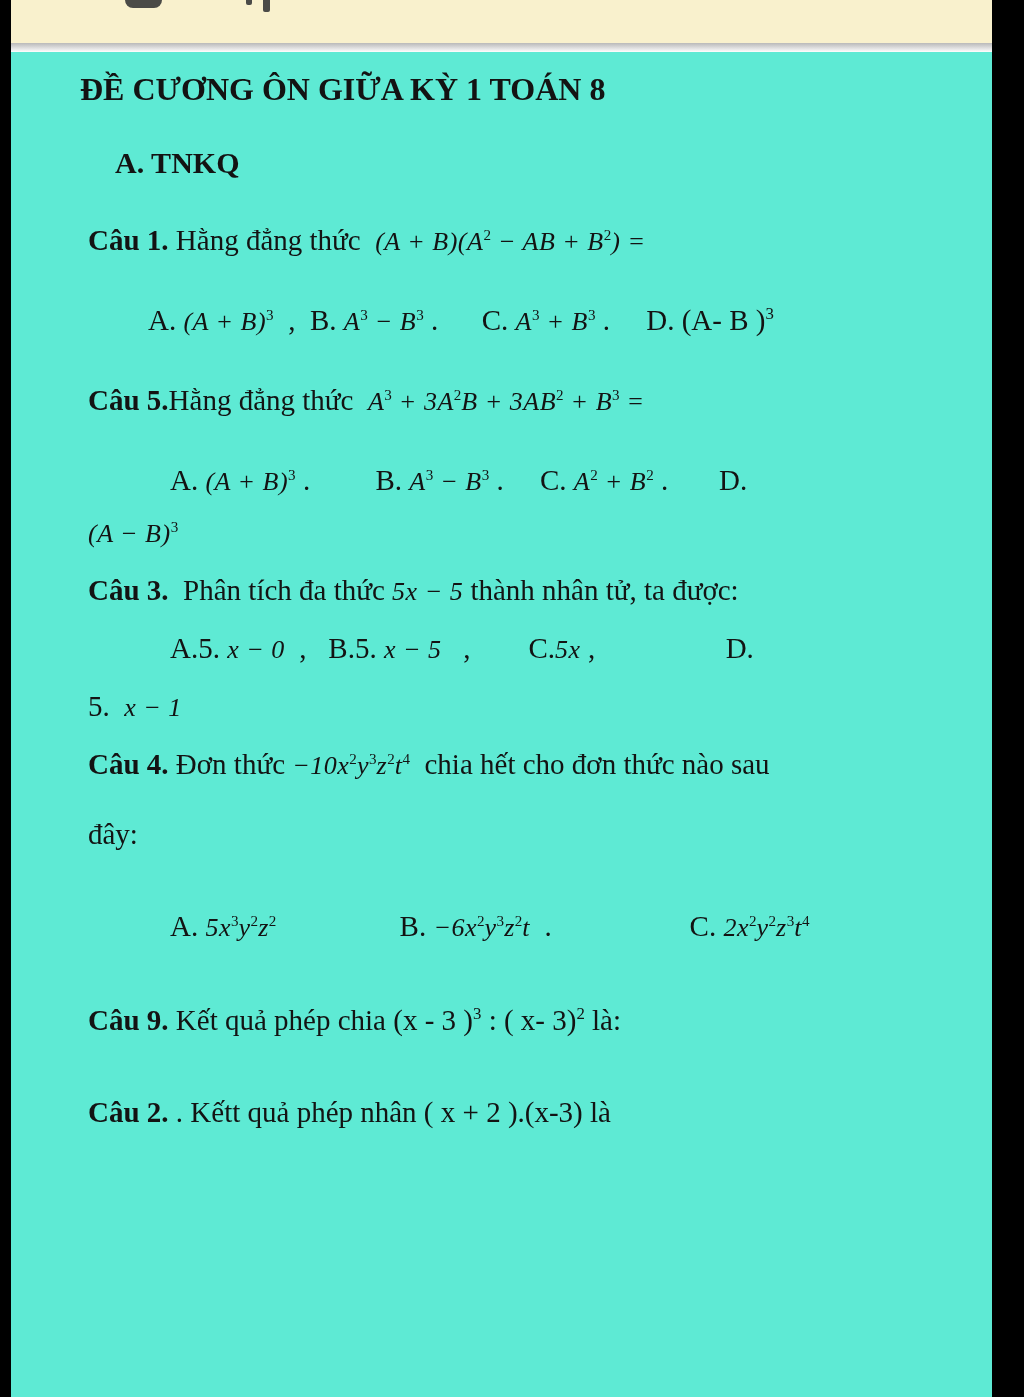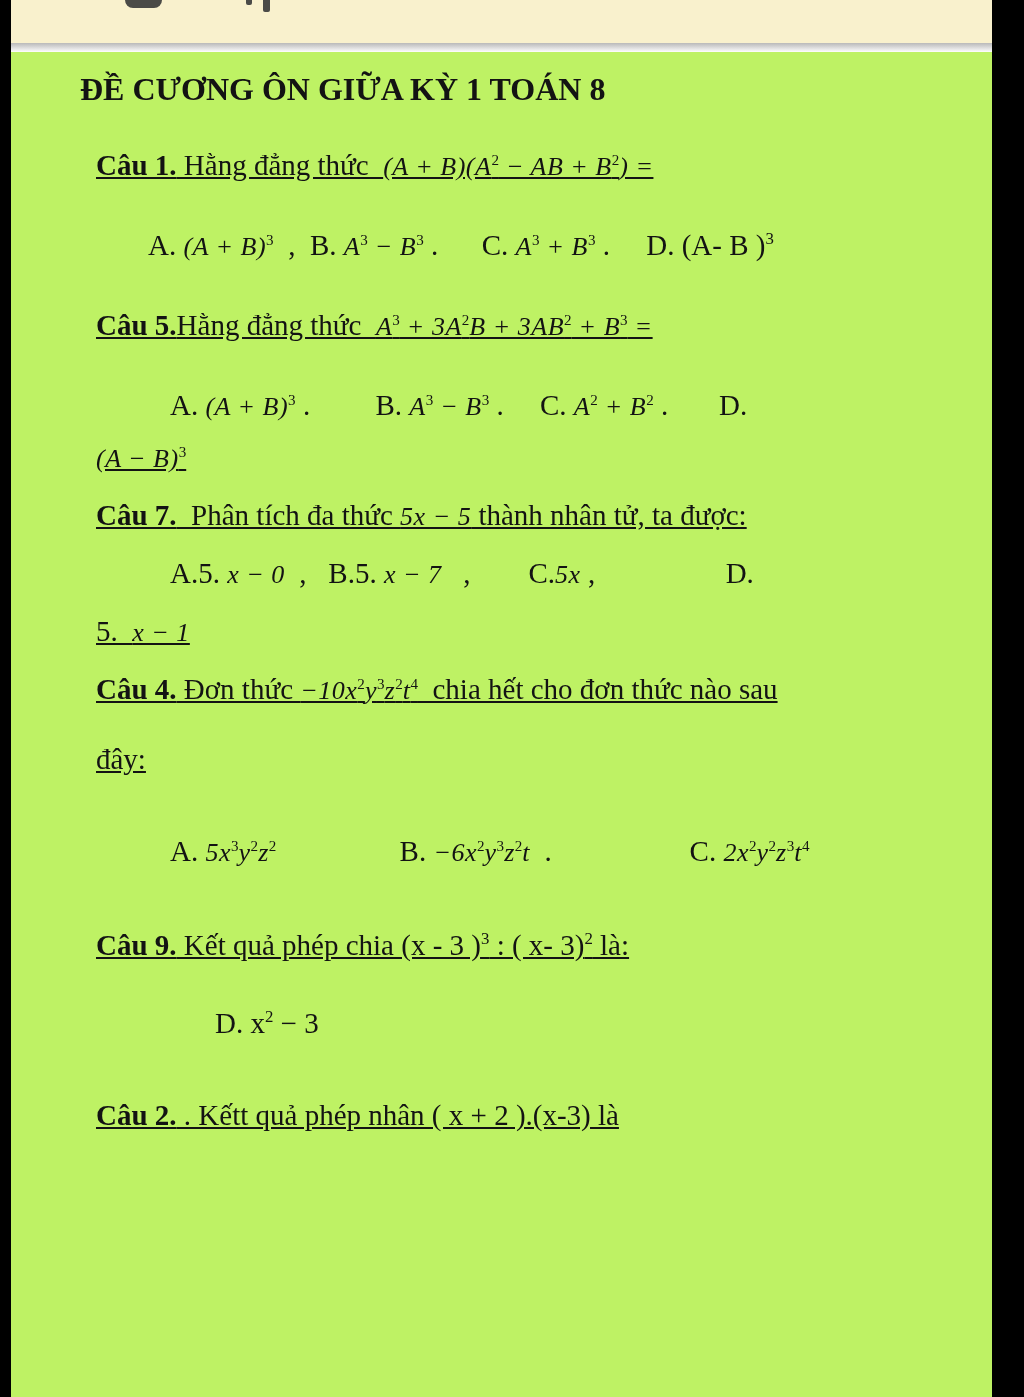--- a/index.html
+++ b/index.html
@@ -1,39 +1,39 @@
 <!DOCTYPE html>
 <html style="--band: #f9f1cd; --bar: #000000; --frag: #4b4b47; --shadow: #b9b9b9;"><head>
 <meta charset="utf-8">
 <style>
   html,body{margin:0;padding:0;background:#fff;}
   .screen{
     position:relative;width:1024px;height:1397px;overflow:hidden;
-    background:#bef264;color:#131313;
+    background:#5eead4;color:#131313;
     font-family:"Liberation Serif","DejaVu Serif",serif;
   }
   .bar{position:absolute;top:0;bottom:0;background:var(--bar,#000);z-index:6;}
   .bar-left{left:0;width:11px;}
   .bar-right{right:0;width:32px;}
   .band{position:absolute;top:0;left:0;right:0;height:43px;background:var(--band,#f9f1cd);z-index:1;}
   .band-shadow{position:absolute;top:43px;left:0;right:0;height:9px;
     background:linear-gradient(var(--shadow,#b9b9b9),#fefefe);z-index:1;}
   .frag{position:absolute;background:var(--frag,#4b4b47);z-index:2;}
   .frag-round{left:125px;top:0;width:37px;height:8px;border-radius:0 0 19px 19px;}
   .frag-dot{left:246px;top:0;width:6px;height:5px;border-radius:0 0 2px 2px;}
   .frag-stem{left:263px;top:0;width:7px;height:12px;border-radius:0 0 2px 2px;}
   .page{position:absolute;top:52px;left:11px;right:32px;bottom:0;
     padding:0 28px 0 69px;z-index:3;}
   h1.doc-title{font-size:32px;font-weight:700;margin:14px 0 0 0;line-height:46px;white-space:pre-wrap;}
   h2.section-heading{font-size:30px;font-weight:700;margin:27px 0 0 35px;line-height:48px;white-space:pre-wrap;}
   .line{font-size:29px;line-height:50px;min-height:50px;white-space:pre-wrap;}
   .seg-bold{font-weight:700;}
   .seg-math{font-style:italic;font-size:26px;letter-spacing:0.5px;}
   sup{font-size:0.58em;line-height:0;vertical-align:super;font-style:normal;letter-spacing:0;}
-  .ind-0{margin-left:16px;text-decoration:underline;}
+  .ind-0{margin-left:8px;}
   .ind-2{margin-left:68px;}
   .ind-3{margin-left:90px;}
   .ind-4{margin-left:103px;}
   .ind-5{margin-left:135px;}
   .sp-0{margin-top:0;}
   .sp-xs{margin-top:6px;}
   .sp-sm{margin-top:18px;}
   .sp-m{margin-top:28px;}
   .sp-l{margin-top:42px;}
 </style>
@@ -45,30 +45,30 @@
     <div class="frag frag-round"></div>
     <div class="frag frag-dot"></div>
     <div class="frag frag-stem"></div>
   </div>
   <div class="band-shadow"></div>
   <div class="bar bar-left"></div>
   <div class="bar bar-right"></div>
 
   <div class="page">
     <h1 class="doc-title">ĐỀ CƯƠNG ÔN GIỮA KỲ 1 TOÁN 8</h1>
+    <h2 class="section-heading">A. TNKQ</h2>
     <div id="questions">
         <div class="line sp-m ind-0"><span class="seg seg-bold">Câu 1.</span><span class="seg seg-text"> Hằng đẳng thức  </span><span class="seg seg-math">(A + B)(A<sup>2</sup> − AB + B<sup>2</sup>) =</span></div>
         <div class="line sp-m ind-2"><span class="seg seg-text">A. </span><span class="seg seg-math">(A + B)<sup>3</sup></span><span class="seg seg-text">  ,  B. </span><span class="seg seg-math">A<sup>3</sup> − B<sup>3</sup></span><span class="seg seg-text"> .      C. </span><span class="seg seg-math">A<sup>3</sup> + B<sup>3</sup></span><span class="seg seg-text"> .     D. (A- B )<sup>3</sup></span></div>
         <div class="line sp-m ind-0"><span class="seg seg-bold">Câu 5.</span><span class="seg seg-text">Hằng đẳng thức  </span><span class="seg seg-math">A<sup>3</sup> + 3A<sup>2</sup>B + 3AB<sup>2</sup> + B<sup>3</sup> =</span></div>
         <div class="line sp-m ind-3"><span class="seg seg-text">A. </span><span class="seg seg-math">(A + B)<sup>3</sup></span><span class="seg seg-text"> .         B. </span><span class="seg seg-math">A<sup>3</sup> − B<sup>3</sup></span><span class="seg seg-text"> .     C. </span><span class="seg seg-math">A<sup>2</sup> + B<sup>2</sup></span><span class="seg seg-text"> .       D.</span></div>
         <div class="line sp-0 ind-0"><span class="seg seg-math">(A − B)<sup>3</sup></span></div>
-        <div class="line sp-xs ind-0"><span class="seg seg-bold">Câu 7.</span><span class="seg seg-text">  Phân tích đa thức </span><span class="seg seg-math">5x − 5</span><span class="seg seg-text"> thành nhân tử, ta được:</span></div>
-        <div class="line sp-xs ind-3"><span class="seg seg-text">A.5. </span><span class="seg seg-math">x − 0</span><span class="seg seg-text">  ,   B.5. </span><span class="seg seg-math">x − 7</span><span class="seg seg-text">   ,        C.</span><span class="seg seg-math">5x</span><span class="seg seg-text"> ,                  D.</span></div>
+        <div class="line sp-xs ind-0"><span class="seg seg-bold">Câu 3.</span><span class="seg seg-text">  Phân tích đa thức </span><span class="seg seg-math">5x − 5</span><span class="seg seg-text"> thành nhân tử, ta được:</span></div>
+        <div class="line sp-xs ind-3"><span class="seg seg-text">A.5. </span><span class="seg seg-math">x − 0</span><span class="seg seg-text">  ,   B.5. </span><span class="seg seg-math">x − 5</span><span class="seg seg-text">   ,        C.</span><span class="seg seg-math">5x</span><span class="seg seg-text"> ,                  D.</span></div>
         <div class="line sp-xs ind-0"><span class="seg seg-text">5.  </span><span class="seg seg-math">x − 1</span></div>
         <div class="line sp-xs ind-0"><span class="seg seg-bold">Câu 4.</span><span class="seg seg-text"> Đơn thức </span><span class="seg seg-math">−10x<sup>2</sup>y<sup>3</sup>z<sup>2</sup>t<sup>4</sup></span><span class="seg seg-text">  chia hết cho đơn thức nào sau</span></div>
         <div class="line sp-sm ind-0"><span class="seg seg-text">đây:</span></div>
         <div class="line sp-l ind-3"><span class="seg seg-text">A. </span><span class="seg seg-math">5x<sup>3</sup>y<sup>2</sup>z<sup>2</sup></span><span class="seg seg-text">                 B. </span><span class="seg seg-math">−6x<sup>2</sup>y<sup>3</sup>z<sup>2</sup>t</span><span class="seg seg-text">  .                   C. </span><span class="seg seg-math">2x<sup>2</sup>y<sup>2</sup>z<sup>3</sup>t<sup>4</sup></span></div>
         <div class="line sp-l ind-0"><span class="seg seg-bold">Câu 9.</span><span class="seg seg-text"> Kết quả phép chia (x - 3 )<sup>3</sup> : ( x- 3)<sup>2</sup> là:</span></div>
-        <div class="line sp-m ind-5"><span class="seg seg-text">D. x<sup>2</sup> − 3</span></div>
         <div class="line sp-l ind-0"><span class="seg seg-bold">Câu 2.</span><span class="seg seg-text"> . Kếtt quả phép nhân ( x + 2 ).(x-3) là</span></div>
       </div>
   </div>
 </div>
 
 </body></html>

